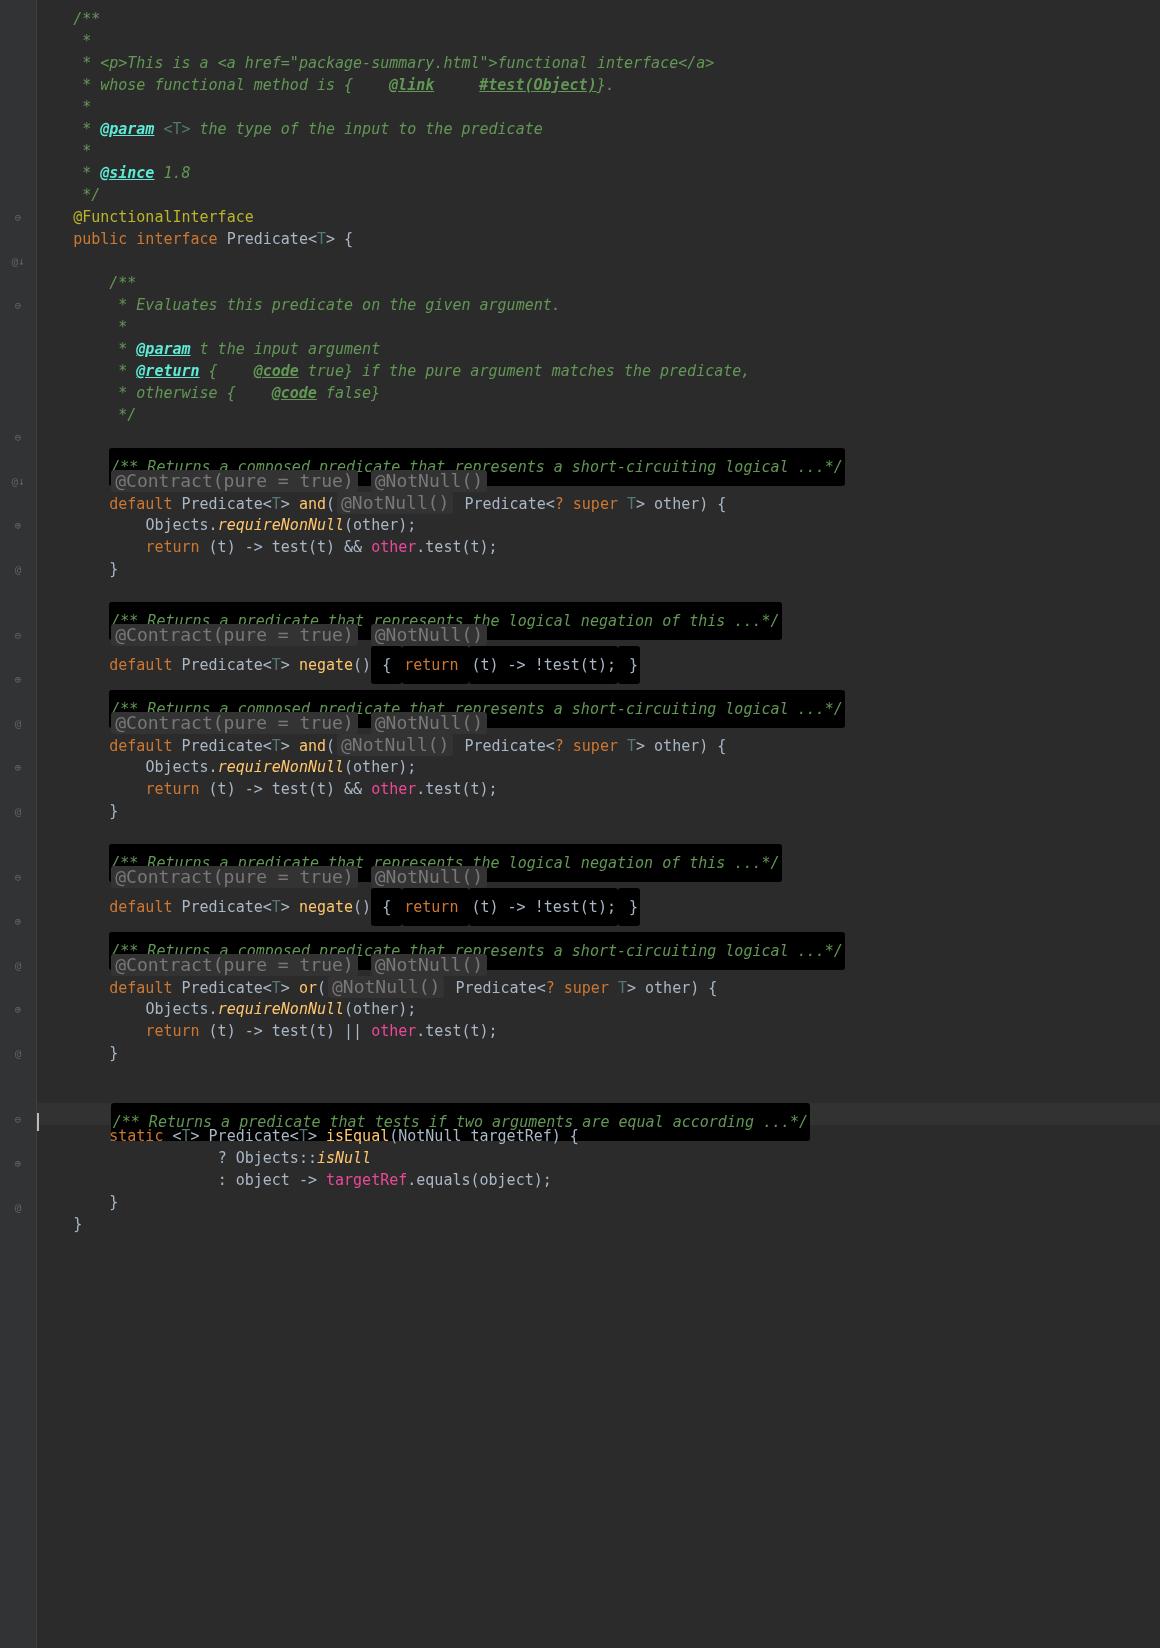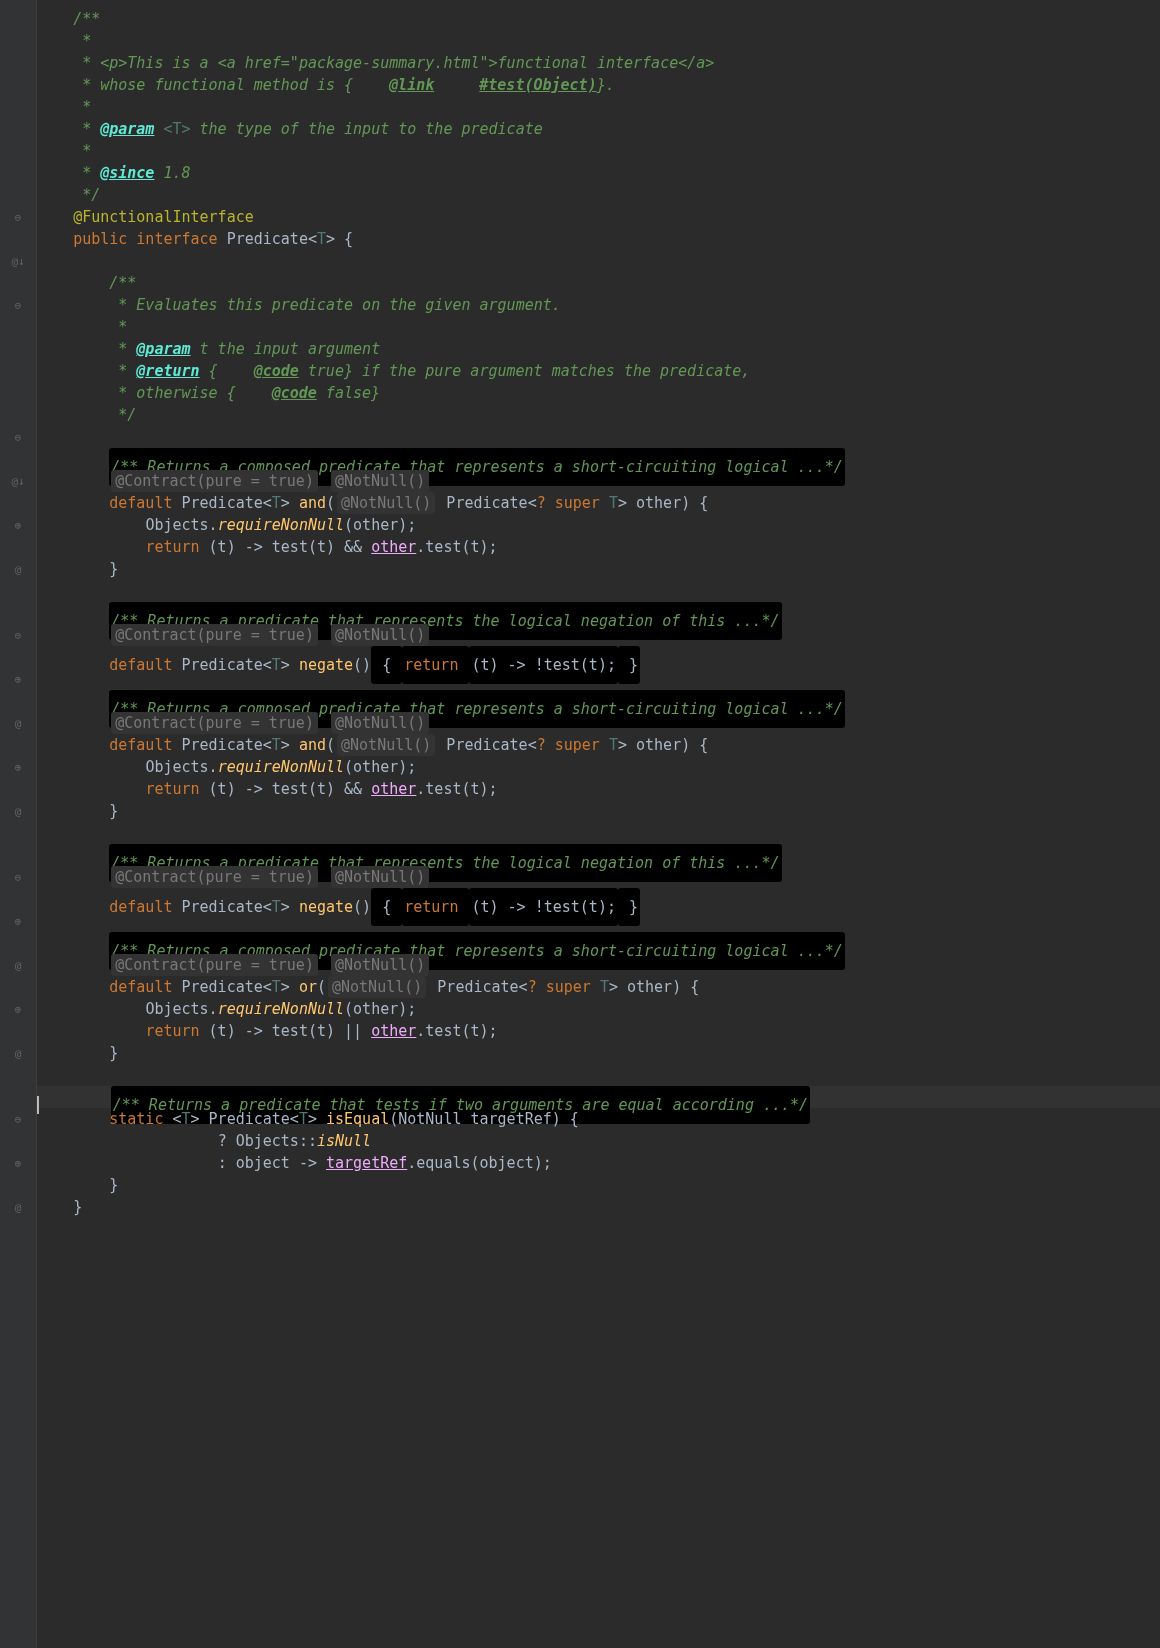--- a/index.html
+++ b/index.html
@@ -37,46 +37,47 @@
     padding-top: 8px;
     padding-left: 0;
   }
   .code-line {
     height: 22px;
     line-height: 22px;
     white-space: pre;
   }
   .cursor-line {
     background: #323232;
+    margin-top: 17px;
   }
   .folded {
     display: inline-block;
     background: #000000;
     border-radius: 3px;
     padding: 8px 2px;
   }
   .inlay {
     display: inline-block;
     color: #787878;
     background: #333333;
     border-radius: 3px;
     padding: 0 4px;
-    font-size: 15px;
+    font-size: 18px;
     margin: 0 2px;
   }
   .c-doc { color: #629755; font-style: italic; }
   .c-doclink { color: #629755; text-decoration: underline; font-style: italic; font-weight: bold; margin-left: 36px; }
   .c-doctag { color: #5eead4; font-style: italic; font-weight: bold; text-decoration: underline; }
   .c-keyword { color: #cc7832; }
   .c-annot { color: #bbb529; }
   .c-classname { color: #a9b7c6; }
   .c-typeparam { color: #507874; }
   .c-method { color: #ffc66d; }
   .c-static { font-style: italic; }
-  .c-ident { color: #f0abfc; text-decoration: underline; }
+  .c-ident { color: #ec4899; }
   .c-plain { color: #a9b7c6; }
   .cursor {
     display: inline-block;
     width: 1.5px;
     height: 18px;
     background: #bbbbbb;
     vertical-align: middle;
     margin-bottom: 2px;
   }
 </style>

